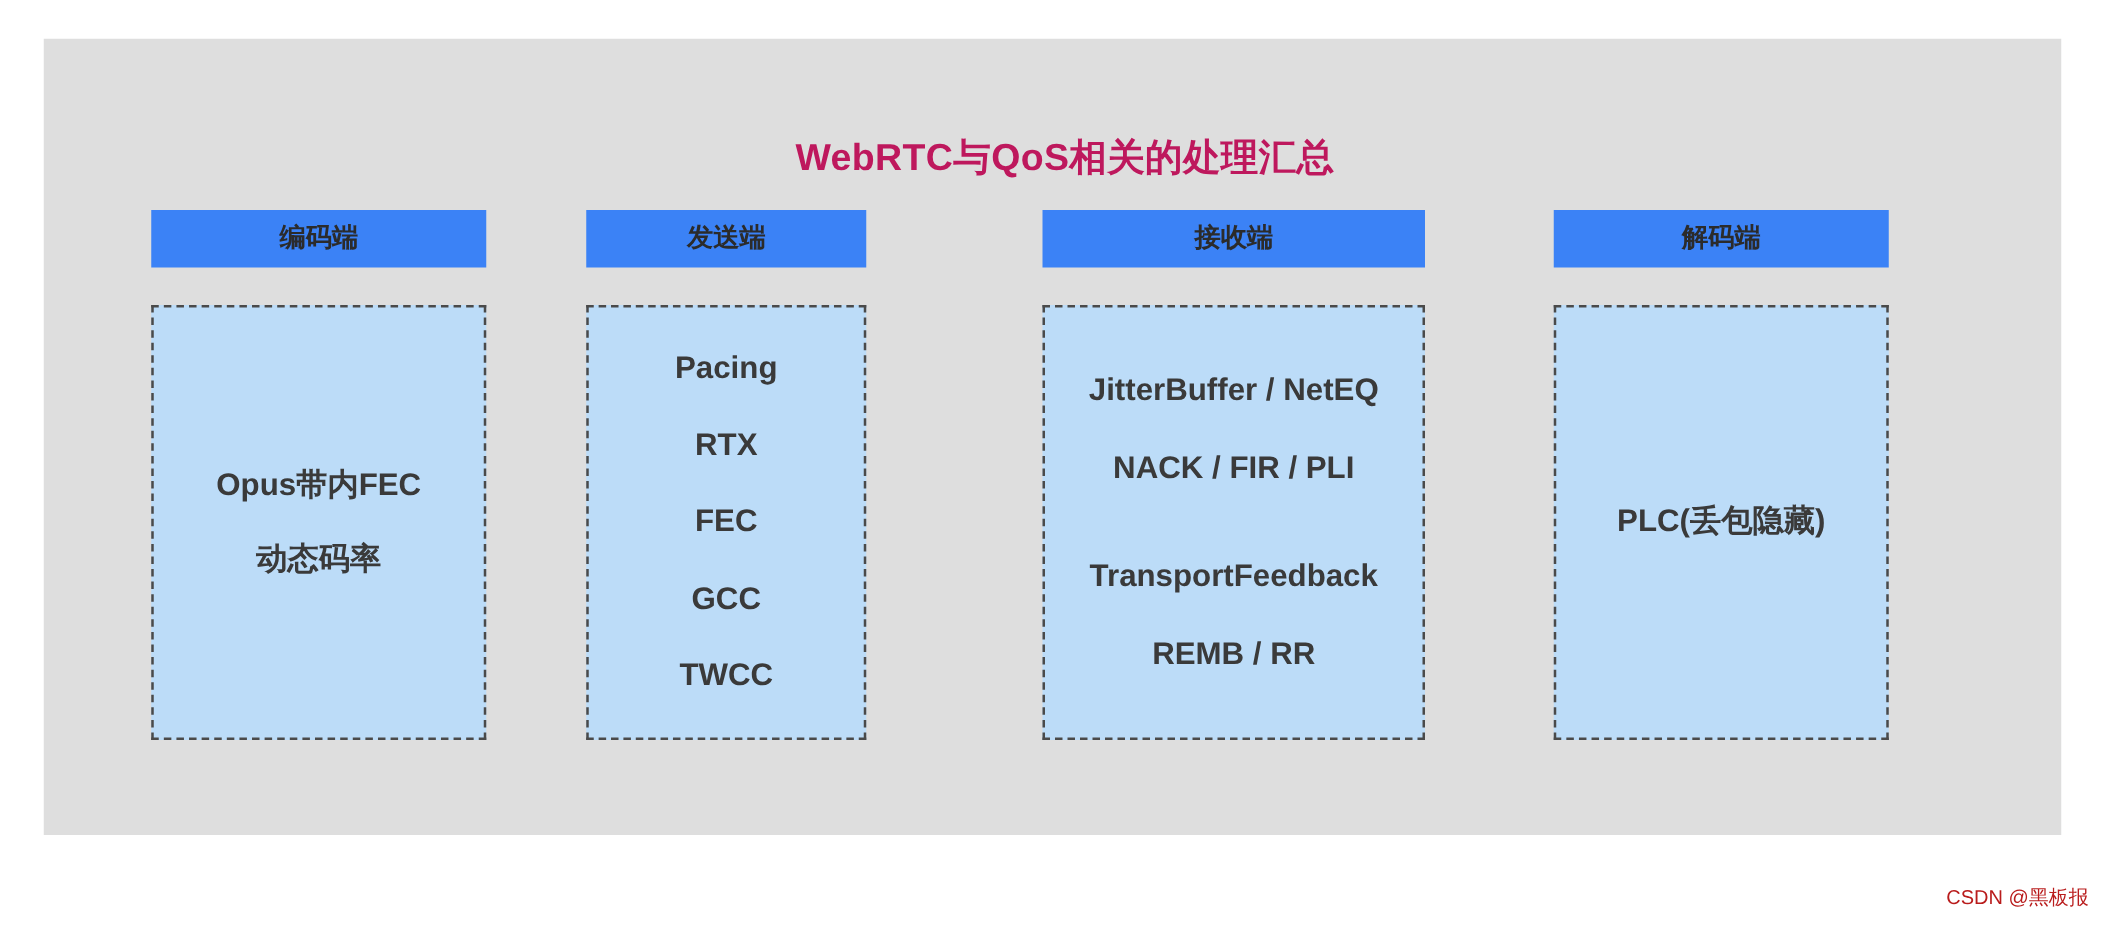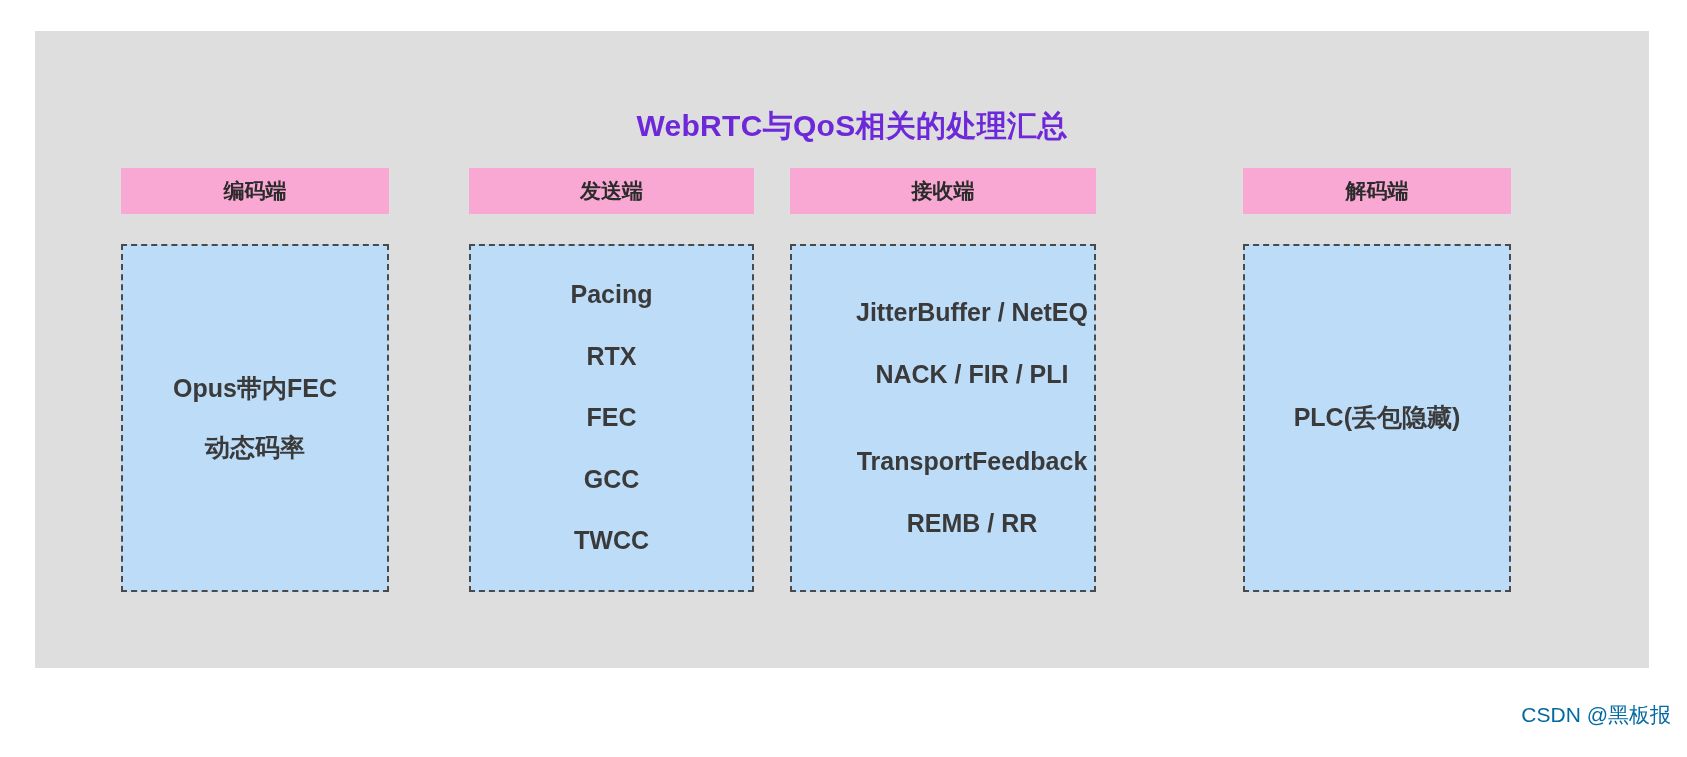--- a/index.html
+++ b/index.html
@@ -33,41 +33,41 @@
 
   
   #diagram-title {
     position: absolute;
     left: 0;
     top: 75px;
     width: 1634px;
     text-align: center;
     font-size: 30px;
     font-weight: bold;
-    color: #6d28d9;
+    color: #be185d;
     letter-spacing: 0.3px;
     white-space: nowrap;
   }
 
   
   #columns {
     position: absolute;
     left: 0;
     top: 0;
     width: 1614px;
     height: 637px;
   }
 
   .column {
     position: absolute;
     top: 137px;
   }
 
   .col-header {
-    background: #f9a8d4;
+    background: #3b82f6;
     color: #2b2b2b;
     font-size: 21px;
     font-weight: bold;
     text-align: center;
     height: 46px;
     line-height: 46px;
     white-space: nowrap;
     overflow: visible;
   }
 
@@ -102,38 +102,38 @@
   }
 
   
   .col-encode .item        { margin: 16px 0; }
   .col-send .item          { margin: 17px 16px; }
   .col-receive .item       { margin: 17px 0; }
   .col-decode .item        { margin: 36px 0; }
 
   
   .col-encode  { left: 86px;   width: 268px; }
-  .col-send    { left: 434px;  width: 285px; }
-  .col-receive { left: 755px;  width: 306px; }
+  .col-send    { left: 434px;  width: 224px; }
+  .col-receive { left: 799px;  width: 306px; }
   .col-decode  { left: 1208px; width: 268px; }
 
-  .col-receive .col-items { white-space: nowrap; margin-left: 29px; }
+  .col-receive .col-items { white-space: nowrap; }
 
   
   .spacer {
     height: 26px;
   }
 
   
   #watermark {
     position: absolute;
     right: 16px;
     bottom: 28px;
-    font-size: 21px;
-    color: #0369a1;
+    font-size: 16px;
+    color: #b91c1c;
     white-space: nowrap;
   }
 </style>
 </head>
 <body>
 
 <div id="canvas">
 
   <div id="slide-panel">
 

